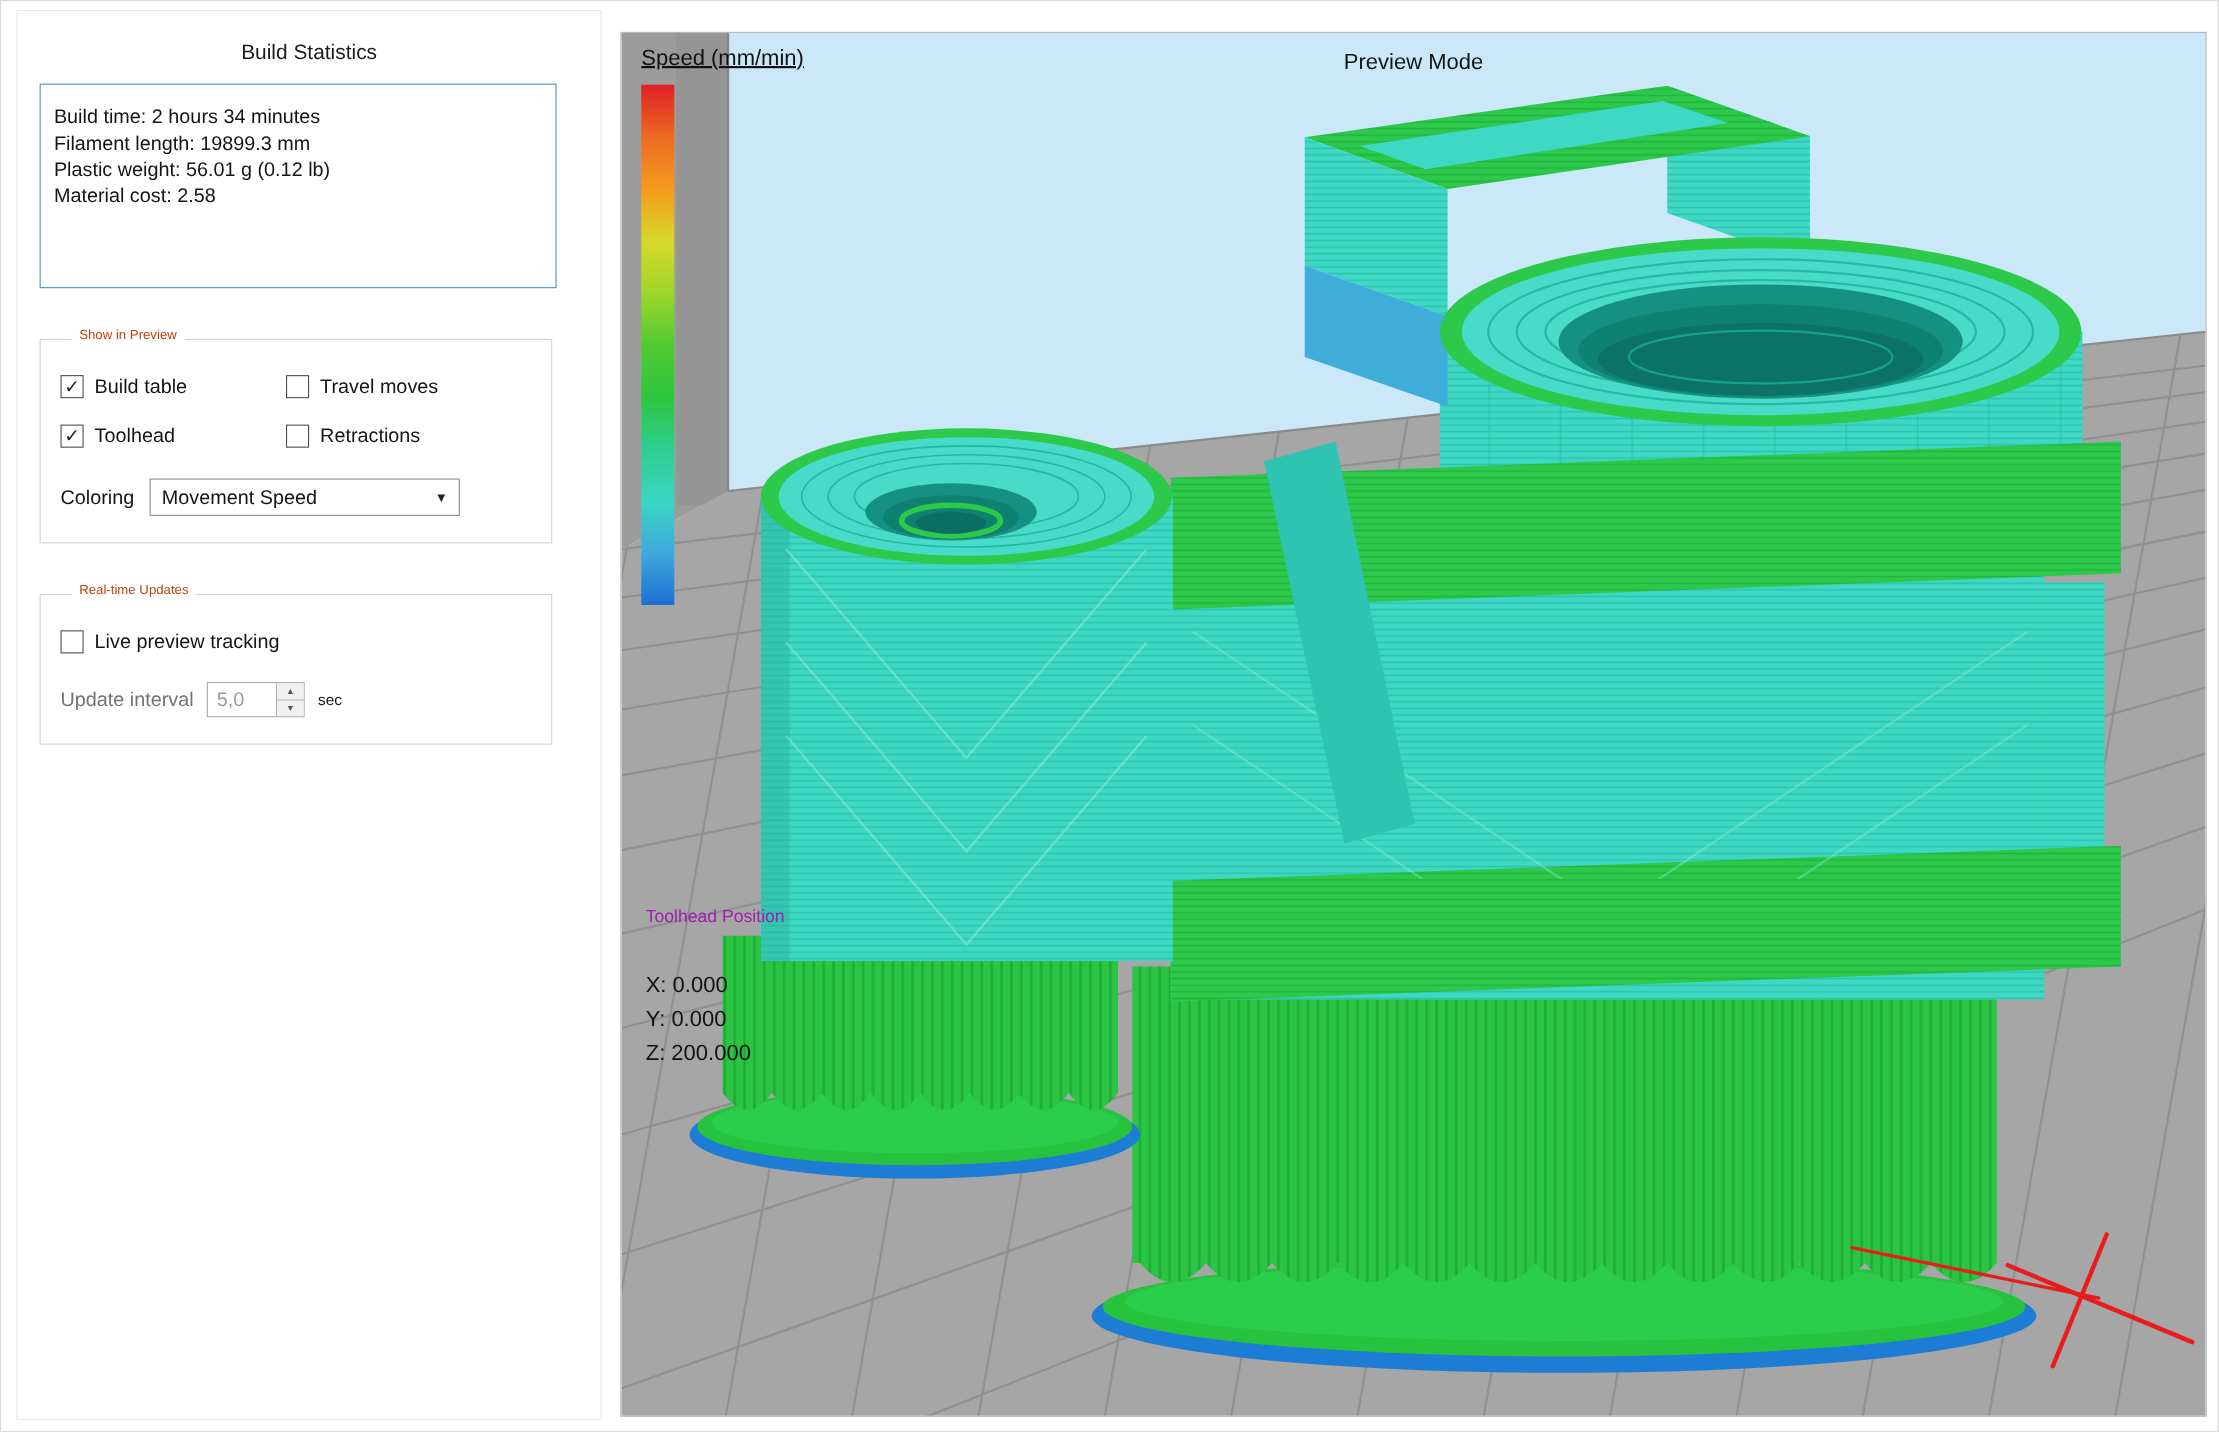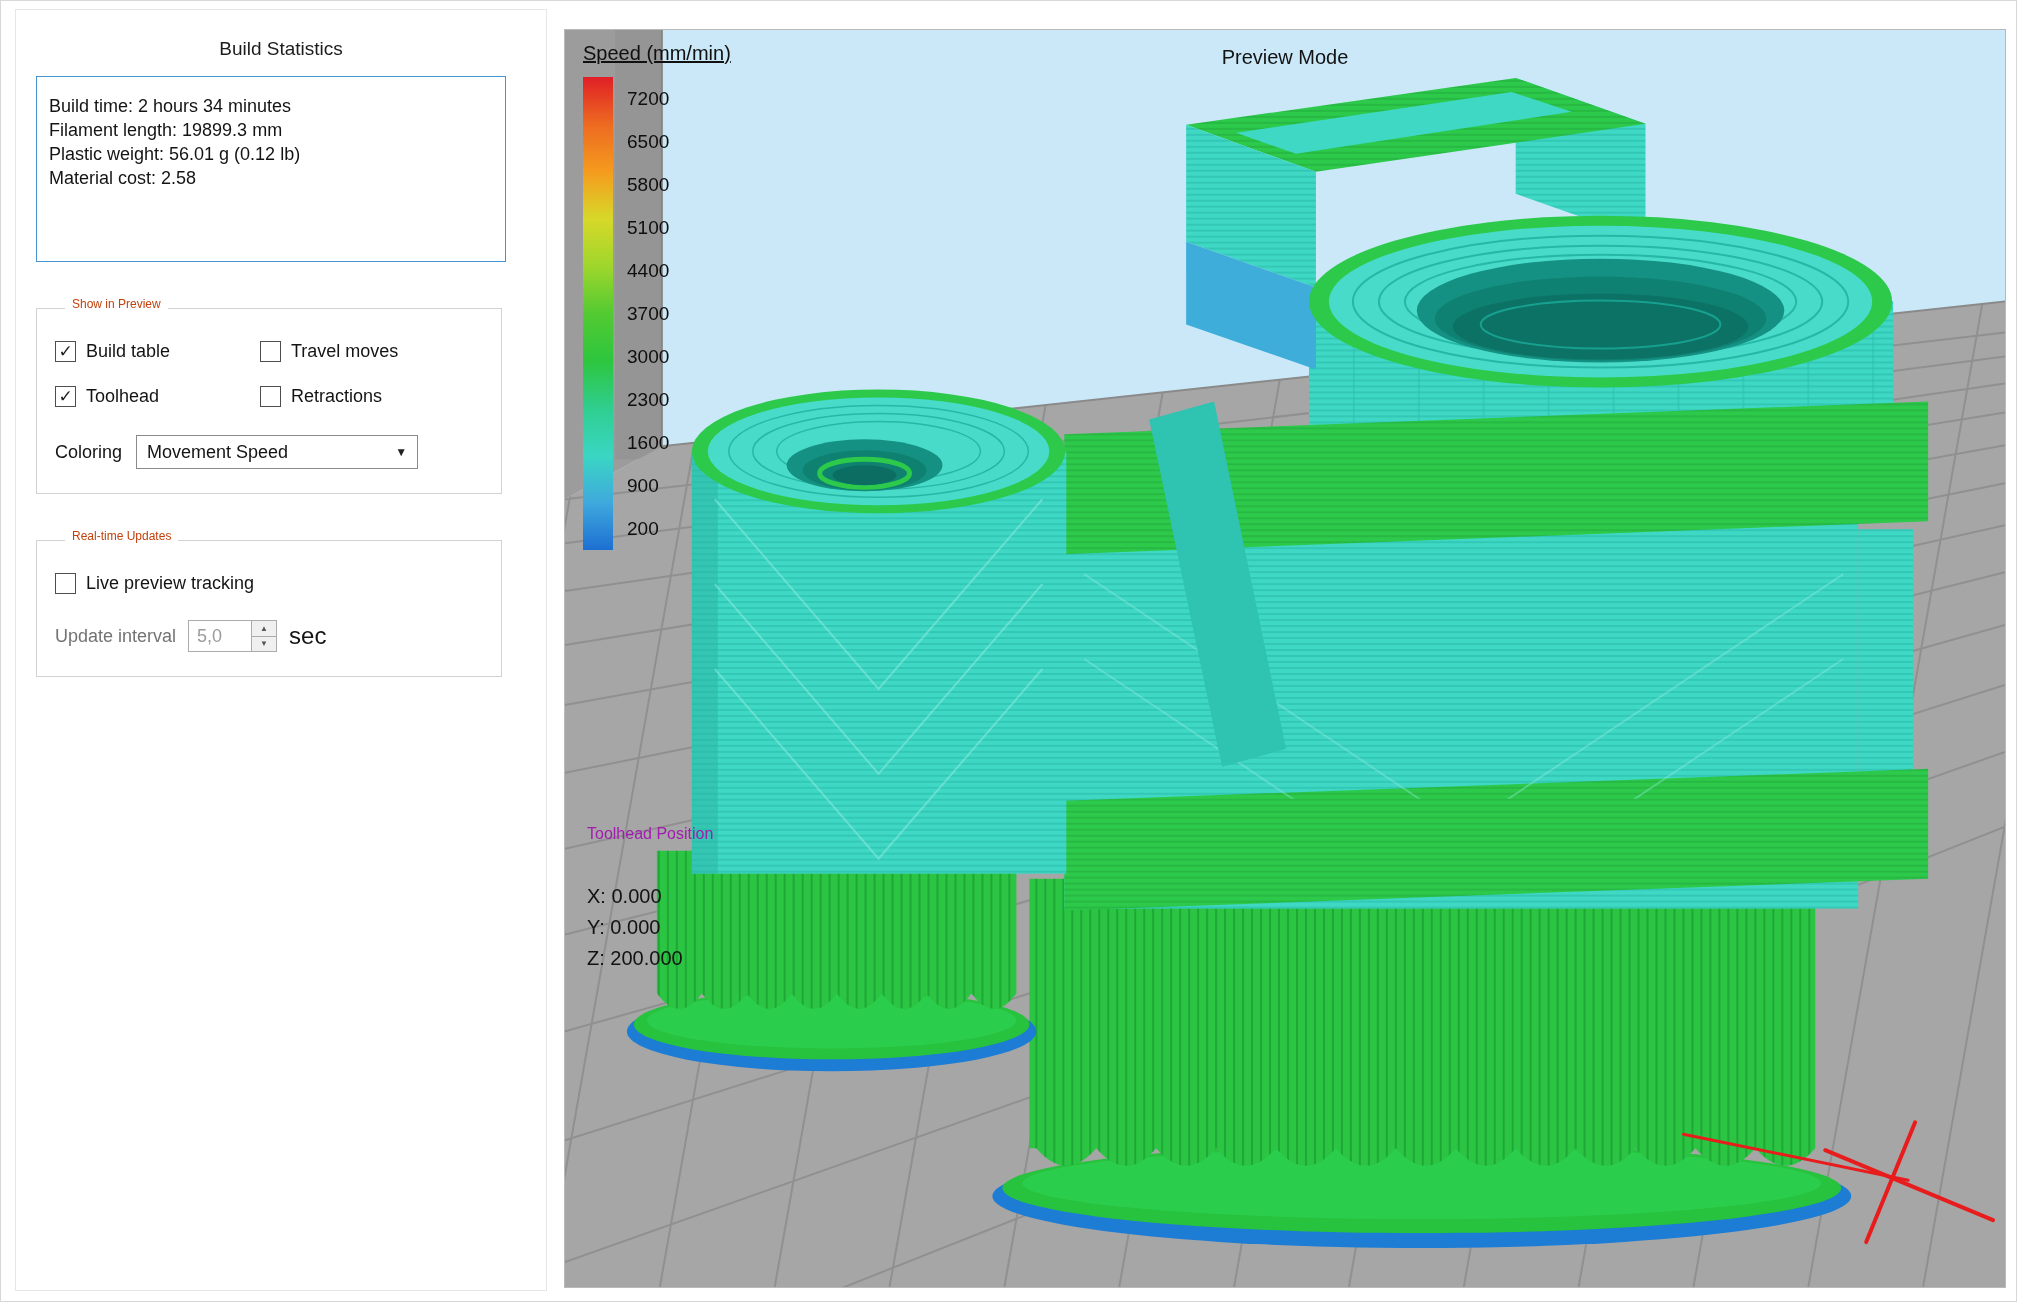--- a/index.html
+++ b/index.html
@@ -31,21 +31,21 @@
   .dropdown .arrow { margin-left:auto; font-size:12px; color:#222; }
   .interval-row { display:flex; align-items:center; margin-top:26px; }
   .interval-label { font-size:18px; color:#737373; }
   .spinbox { margin-left:12px; display:flex; height:32px; border:1px solid #ababab; background:#fff; }
   .spin-value { width:62px; padding-left:8px; display:flex; align-items:center;
                 font-size:18px; color:#9b9b9b; }
   .spin-btns { width:25px; display:flex; flex-direction:column; border-left:1px solid #ababab; }
   .spin-btn { flex:1; display:flex; align-items:center; justify-content:center;
               background:#f0f0f0; font-size:8px; color:#555; }
   .spin-btn:first-child { border-bottom:1px solid #ababab; }
-  .unit-label { margin-left:12px; font-size:24px; color:#141414; }
+  .unit-label { margin-left:12px; font-size:14px; color:#141414; }
 
   
   .viewport { position:absolute; left:563px; top:28px; width:1442px; height:1259px;
               border:1px solid #b9b9b9; background:#cae8f8; }
   .scene { position:absolute; inset:0; width:100%; height:100%; }
   .vp-title { position:absolute; top:16px; left:0; width:100%; text-align:center;
               font-size:20px; color:#131313; }
   .legend { position:absolute; left:18px; top:12px; }
   .legend-title { font-size:20px; color:#101010; margin-bottom:12px;text-decoration:underline; }
   .legend-body { display:flex; }
@@ -296,33 +296,20 @@
         <path d="M1352 1094 L1303 1214" stroke-width="4"></path>
       </g>
     </svg>
 
     <div class="vp-title">Preview Mode</div>
 
     <div class="legend">
       <div class="legend-title">Speed (mm/min)</div>
       <div class="legend-body">
         <div class="legend-bar" style="background: linear-gradient(rgb(224, 31, 38) 0%, rgb(237, 106, 33) 10%, rgb(245, 155, 30) 20%, rgb(215, 216, 41) 30%, rgb(159, 214, 44) 40%, rgb(83, 202, 50) 50%, rgb(45, 198, 62) 60%, rgb(47, 206, 143) 70%, rgb(58, 214, 195) 80%, rgb(63, 169, 221) 90%, rgb(29, 111, 210) 100%);"></div>
-        <div class="legend-labels">
-            <div class="legend-label">7200</div>
-            <div class="legend-label">6500</div>
-            <div class="legend-label">5800</div>
-            <div class="legend-label">5100</div>
-            <div class="legend-label">4400</div>
-            <div class="legend-label">3700</div>
-            <div class="legend-label">3000</div>
-            <div class="legend-label">2300</div>
-            <div class="legend-label">1600</div>
-            <div class="legend-label">900</div>
-            <div class="legend-label">200</div>
-          </div>
       </div>
     </div>
 
     <div class="toolhead-pos">
       <div class="tp-title">Toolhead Position</div>
       <div class="tp-line">X: 0.000</div>
       <div class="tp-line">Y: 0.000</div>
       <div class="tp-line">Z: 200.000</div>
     </div>
   </div>

